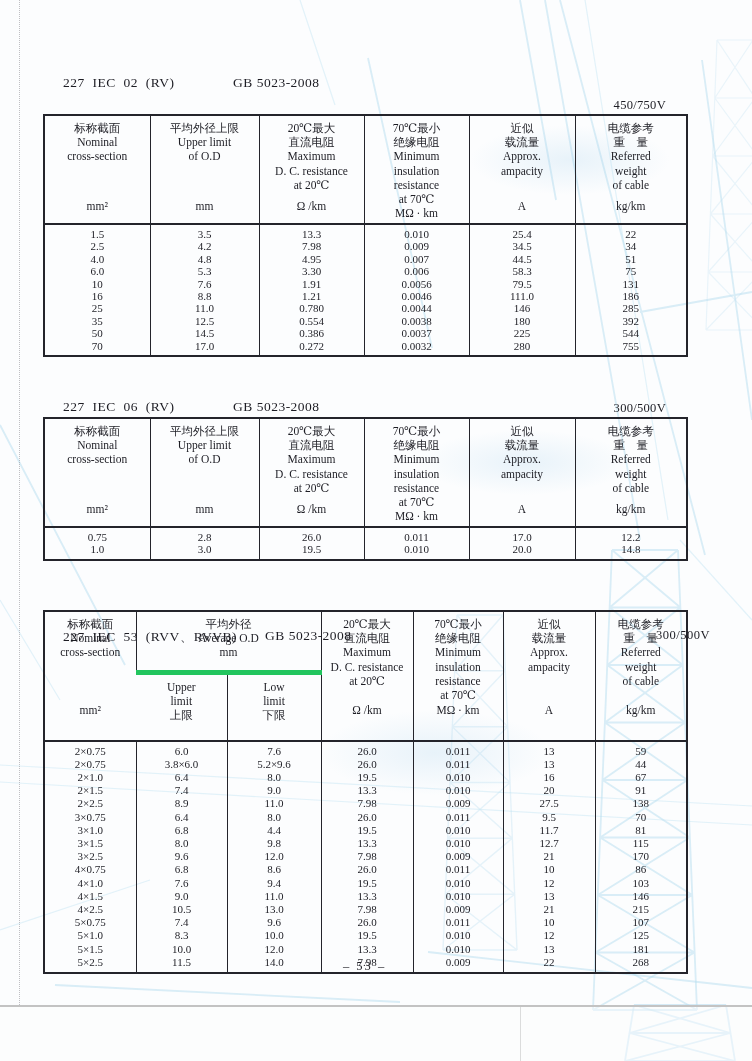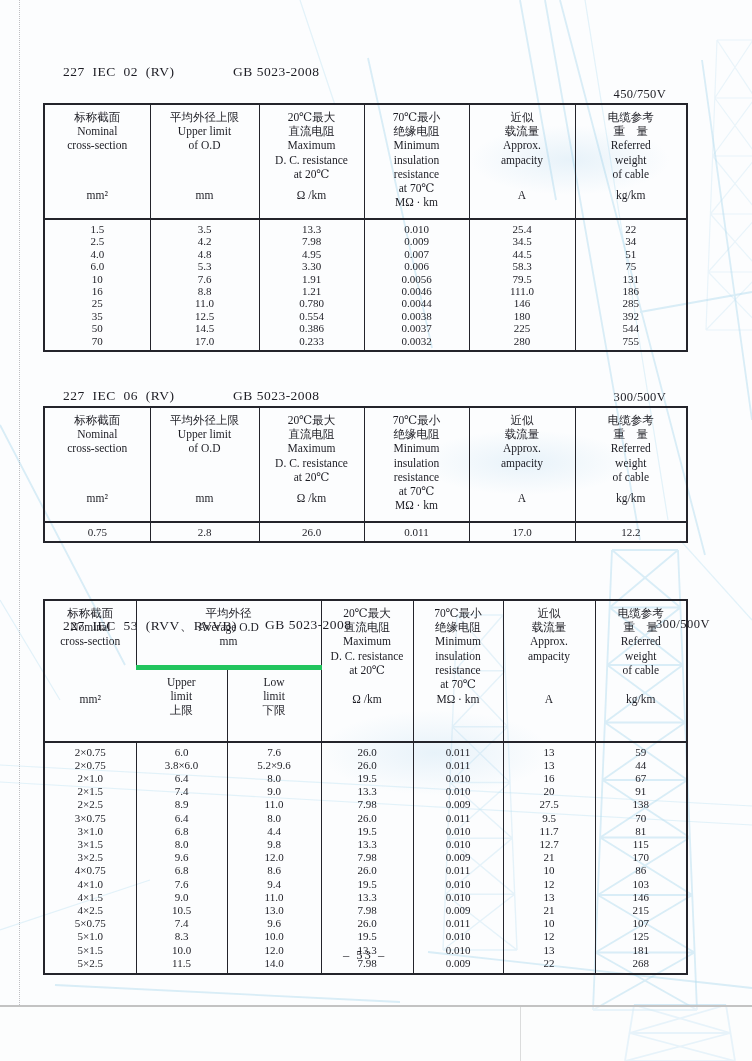--- a/index.html
+++ b/index.html
@@ -11,37 +11,37 @@
   }
   #wm{position:absolute;left:0;top:0;z-index:0;}
   .scan-edge{position:absolute;left:19px;top:0;height:1005px;width:0;
     border-left:1px dotted rgba(140,140,145,.55);z-index:1;}
   .bottom-strip{position:absolute;left:0;top:1005px;width:752px;height:56px;
     background:rgba(252,252,252,.45);border-top:2px solid #c3c3c3;z-index:1;}
   .strip-seam{position:absolute;left:520px;top:1007px;height:54px;width:1px;
     background:rgba(170,170,170,.4);z-index:2;}
   .smudge{position:absolute;z-index:1;border-radius:50%;
     background:radial-gradient(closest-side,rgba(150,200,232,.20),rgba(150,200,232,0));}
-  .content{position:absolute;left:43px;top:0;width:643px;z-index:2;}
+  .content{position:absolute;left:43px;top:11px;width:643px;z-index:2;}
 
   .tblock{position:absolute;left:0;width:643px;}
   .title-row{position:relative;font-size:13.5px;letter-spacing:.5px;height:18px;}
   .model{position:absolute;left:20px;top:0;white-space:pre;}
   .standard{position:absolute;left:190px;top:0;white-space:pre;}
   .t3 .standard{left:222px;}
   .voltage-line{position:absolute;left:0;width:643px;text-align:right;
     padding-right:20px;box-sizing:border-box;font-size:12.5px;letter-spacing:.3px;}
   .voltage-inline{position:absolute;right:20px;top:0;font-size:12.5px;}
 
   table.spec{border-collapse:collapse;table-layout:fixed;width:643px;
     border:2px solid #24242b;background:transparent;}
   table.spec th,table.spec td{border-left:1px solid #24242b;padding:0;}
   table.spec th:first-child,table.spec td:first-child{border-left:none;}
   table.spec thead th{border-bottom:2px solid #24242b;font-weight:normal;
-    vertical-align:top;padding:5px 2px 16px;}
+    vertical-align:top;padding:5px 2px 10px;}
   table.spec thead th.grp{border-bottom:5px solid #22c55e;}
   .hc{display:flex;flex-direction:column;align-items:stretch;text-align:center;
     font-size:11.5px;line-height:14.2px;}
   .hc .sp{flex:1;}
   .t12 .hc{height:92px;}
   .t3tbl .rs .hc{height:100px;}
   .t3tbl .grp .hc{height:auto;}
   .t3tbl .sub .hc{height:50px;}
   tbody td{text-align:center;font-size:11px;vertical-align:top;}
   .t12 tbody td{line-height:12.4px;}
@@ -241,21 +241,21 @@
           <td>50</td>
           <td>14.5</td>
           <td>0.386</td>
           <td>0.0037</td>
           <td>225</td>
           <td>544</td>
         </tr>
         <tr>
           <td>70</td>
           <td>17.0</td>
-          <td>0.233</td>
+          <td>0.272</td>
           <td>0.0032</td>
           <td>280</td>
           <td>755</td>
         </tr>
       </tbody>
   </table>
 
   <div class="tblock title-row" style="top:370px;">
     <span class="model">227  IEC  06  (RV)</span>
     <span class="standard">GB 5023-2008</span>
@@ -349,20 +349,28 @@
         </tr>
     </thead>
     <tbody>
         <tr>
           <td>0.75</td>
           <td>2.8</td>
           <td>26.0</td>
           <td>0.011</td>
           <td>17.0</td>
           <td>12.2</td>
+        </tr>
+        <tr>
+          <td>1.0</td>
+          <td>3.0</td>
+          <td>19.5</td>
+          <td>0.010</td>
+          <td>20.0</td>
+          <td>14.8</td>
         </tr>
       </tbody>
   </table>
 
   <div class="tblock title-row t3" style="top:581px;padding-left:44px;">
     <span class="model">227  IEC  53  (RVV、RVVB)</span>
     <span class="standard">GB 5023-2008</span>
     <span class="voltage-inline">300/500V</span>
   </div>
   <table class="spec t3tbl tblock" style="top:599px;">

